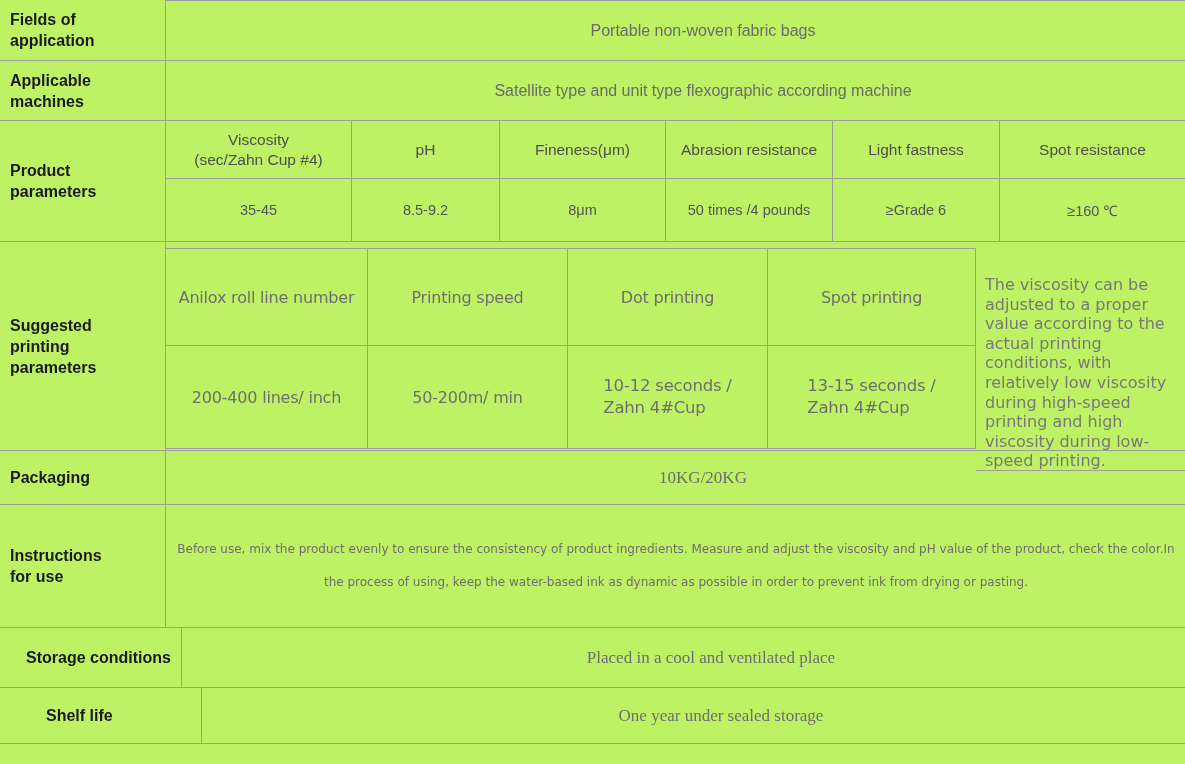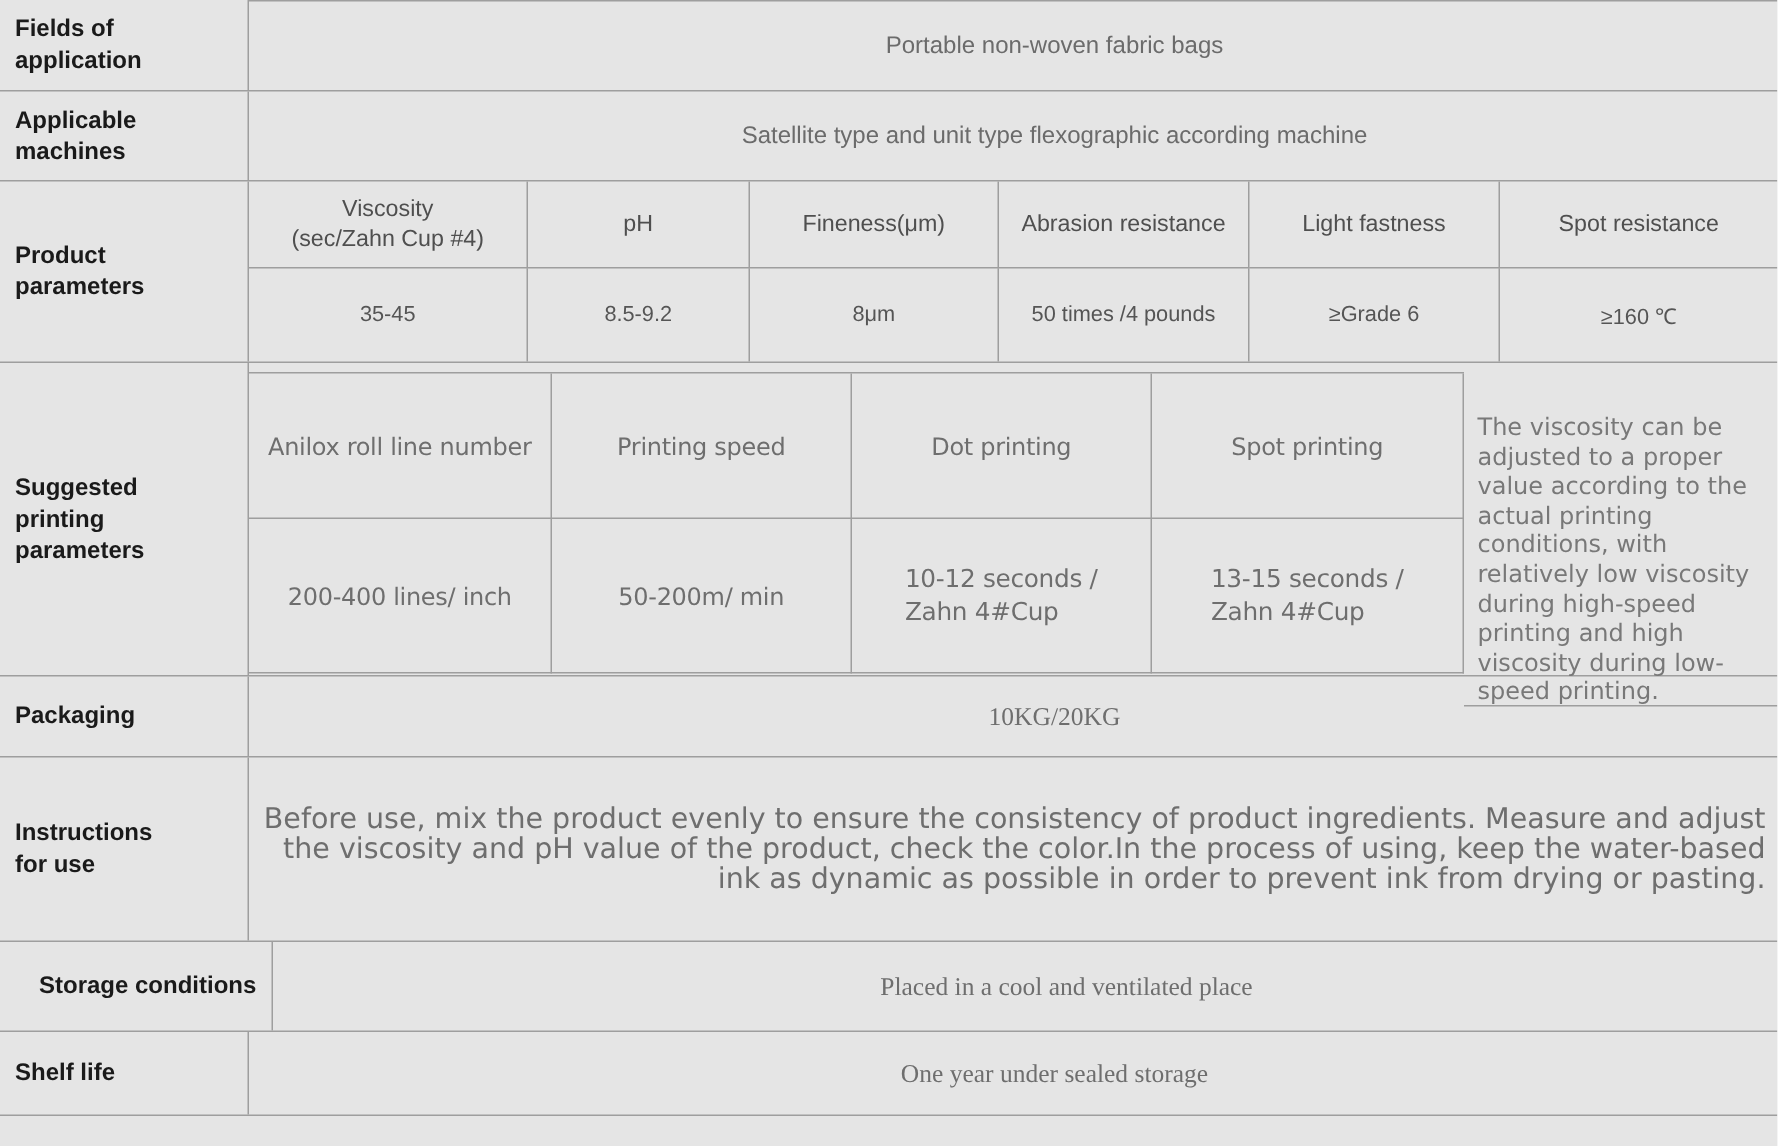--- a/index.html
+++ b/index.html
@@ -5,21 +5,21 @@
   :root{
     --line:#9e9e9e;
     --label-color:#1a1a1a;
     --gray-text:#6b6b6b;
     --table-text:#545454;
   }
   html,body{margin:0;padding:0;background:#ffffff;}
   .sheet{
     position:relative;
     width:1185px;height:764px;
-    background:#e5e5e5;
+    background:#bef264;
     font-family:"DejaVu Sans", sans-serif;
     overflow:hidden;
   }
   .row{display:flex;box-sizing:border-box;border-bottom:1px solid var(--line);}
   .label-cell{
     flex:0 0 166px;width:166px;box-sizing:border-box;
     border-right:1px solid var(--line);
     display:flex;align-items:center;
     padding-left:10px;
     font-family:"Liberation Sans", sans-serif;
@@ -37,21 +37,21 @@
   .topline{border-top:1px solid var(--line);}
 
   
   .r1{height:61px;}
   .r2{height:60px;}
   .r3{height:121px;}
   .r4{height:209px;position:relative;}
   .r5{height:54px;}
   .r6{height:123px;}
   .r7{height:60px;padding-left:16px;}
-  .r8{height:56px;}
+  .r8{height:56px;padding-left:36px;}
 
   
   .pp-table{
     flex:1;display:grid;
     grid-template-columns:186px 148px 166px 167px 167px 1fr;
     grid-template-rows:58px 1fr;
     font-family:"Liberation Sans", sans-serif;
   }
   .pp-cell{
     box-sizing:border-box;
@@ -85,21 +85,21 @@
   .note-cell{
     position:absolute;left:976px;top:0;
     width:209px;height:201px;box-sizing:border-box;
     border-bottom:1px solid var(--line);
     padding:5px 0 0 9px;
     font-size:16px;line-height:19.6px;color:#787878;margin-top:28px;
   }
   .instructions{
     flex:1;display:flex;align-items:center;box-sizing:border-box;
     padding:0 8px 0 9px;
-    font-size:19px;line-height:20px;color:#6e6e6e;text-align:right;
+    font-size:12px;line-height:33px;color:#6e6e6e;text-align:center;
   }
 </style>
 </head>
 <body>
 
 <div class="sheet">
 
   <div class="row r1">
     <div class="label-cell">Fields of
 application</div>

